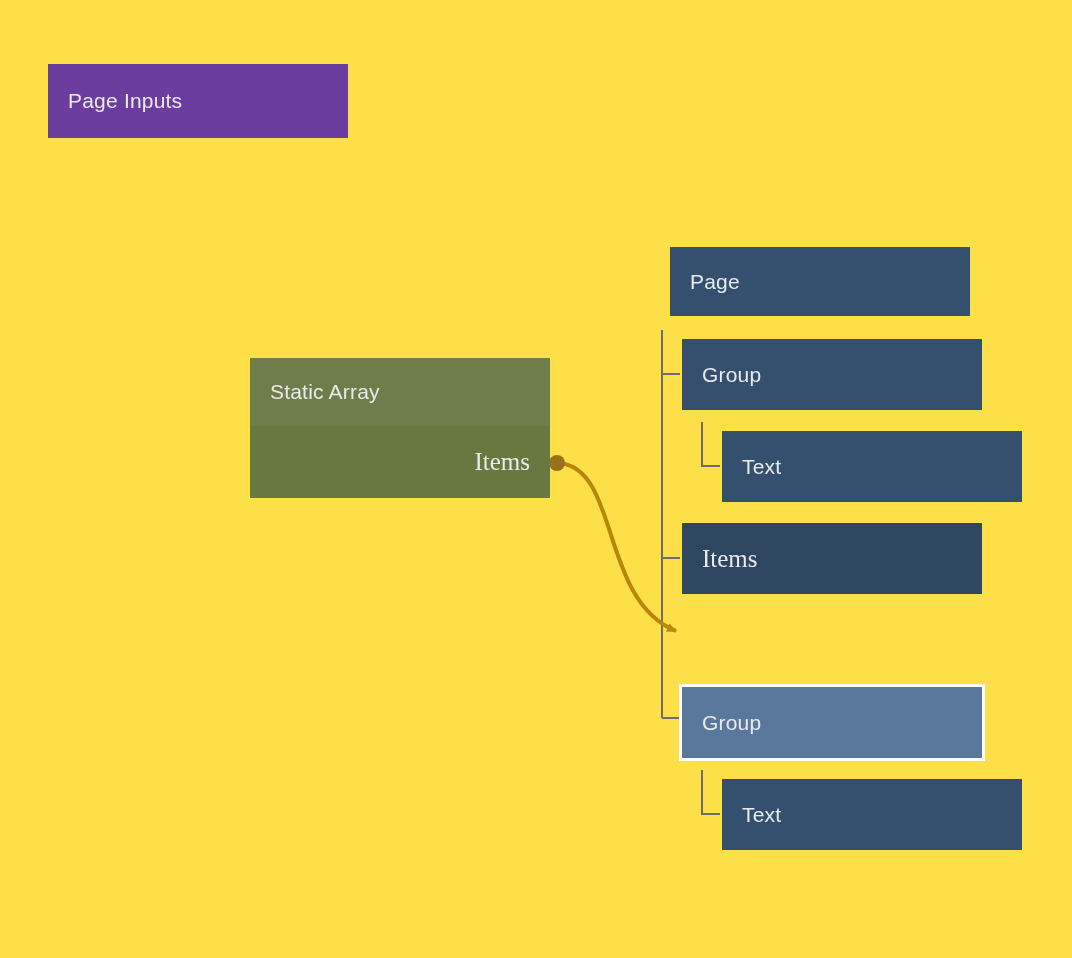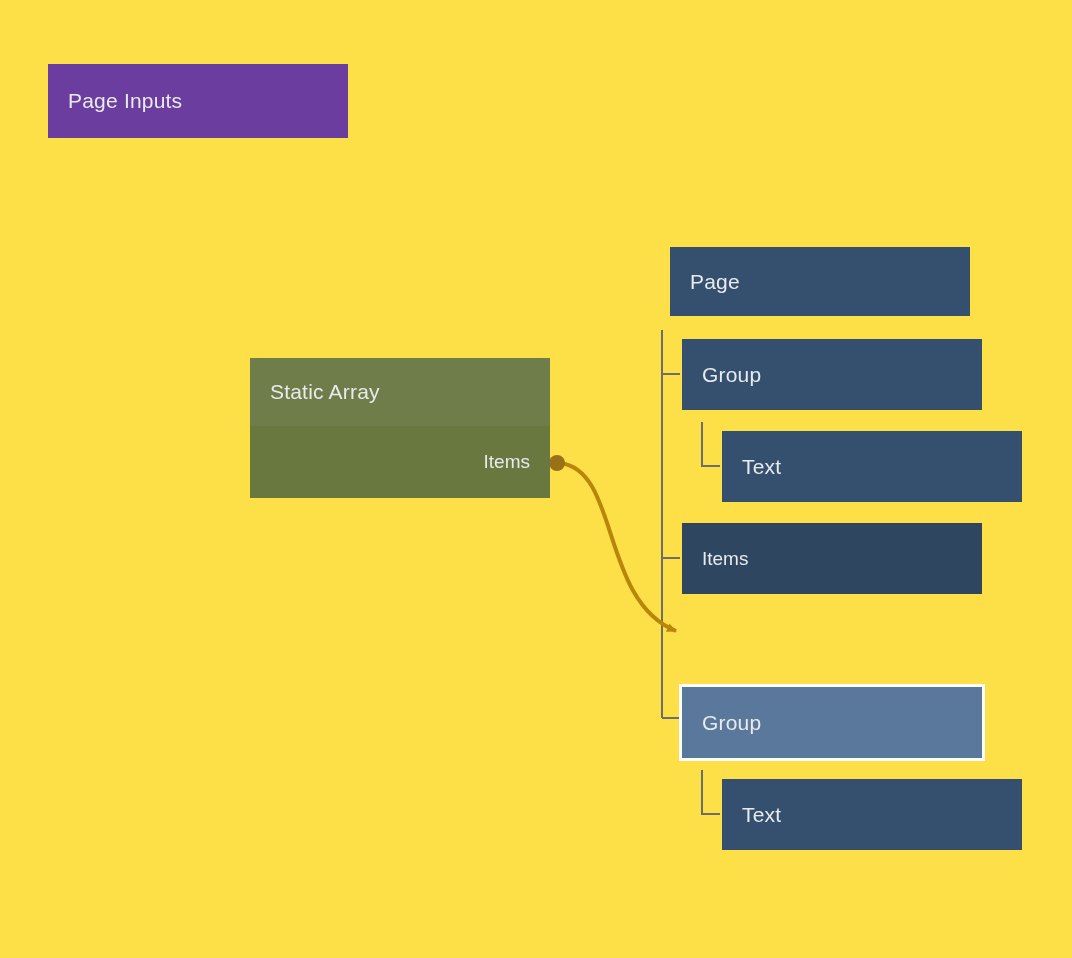--- a/index.html
+++ b/index.html
@@ -34,23 +34,24 @@
     font-size: 21px;
     letter-spacing: 0.2px;
     padding: 0 20px;
     white-space: nowrap;
   }
 
   .node-row {
     display: flex;
     align-items: center;
     color: #e8eaec;
-    font-size: 19px;
+    font-size: 25px;
     padding: 0 20px;
     white-space: nowrap;
+    font-family: Liberation Serif, serif;
   }
 
   .row-out { justify-content: flex-end; }
   .row-in  { justify-content: flex-start; }
 
   
   .n-inputs {
     background: #6b3d9e;
   }
 

